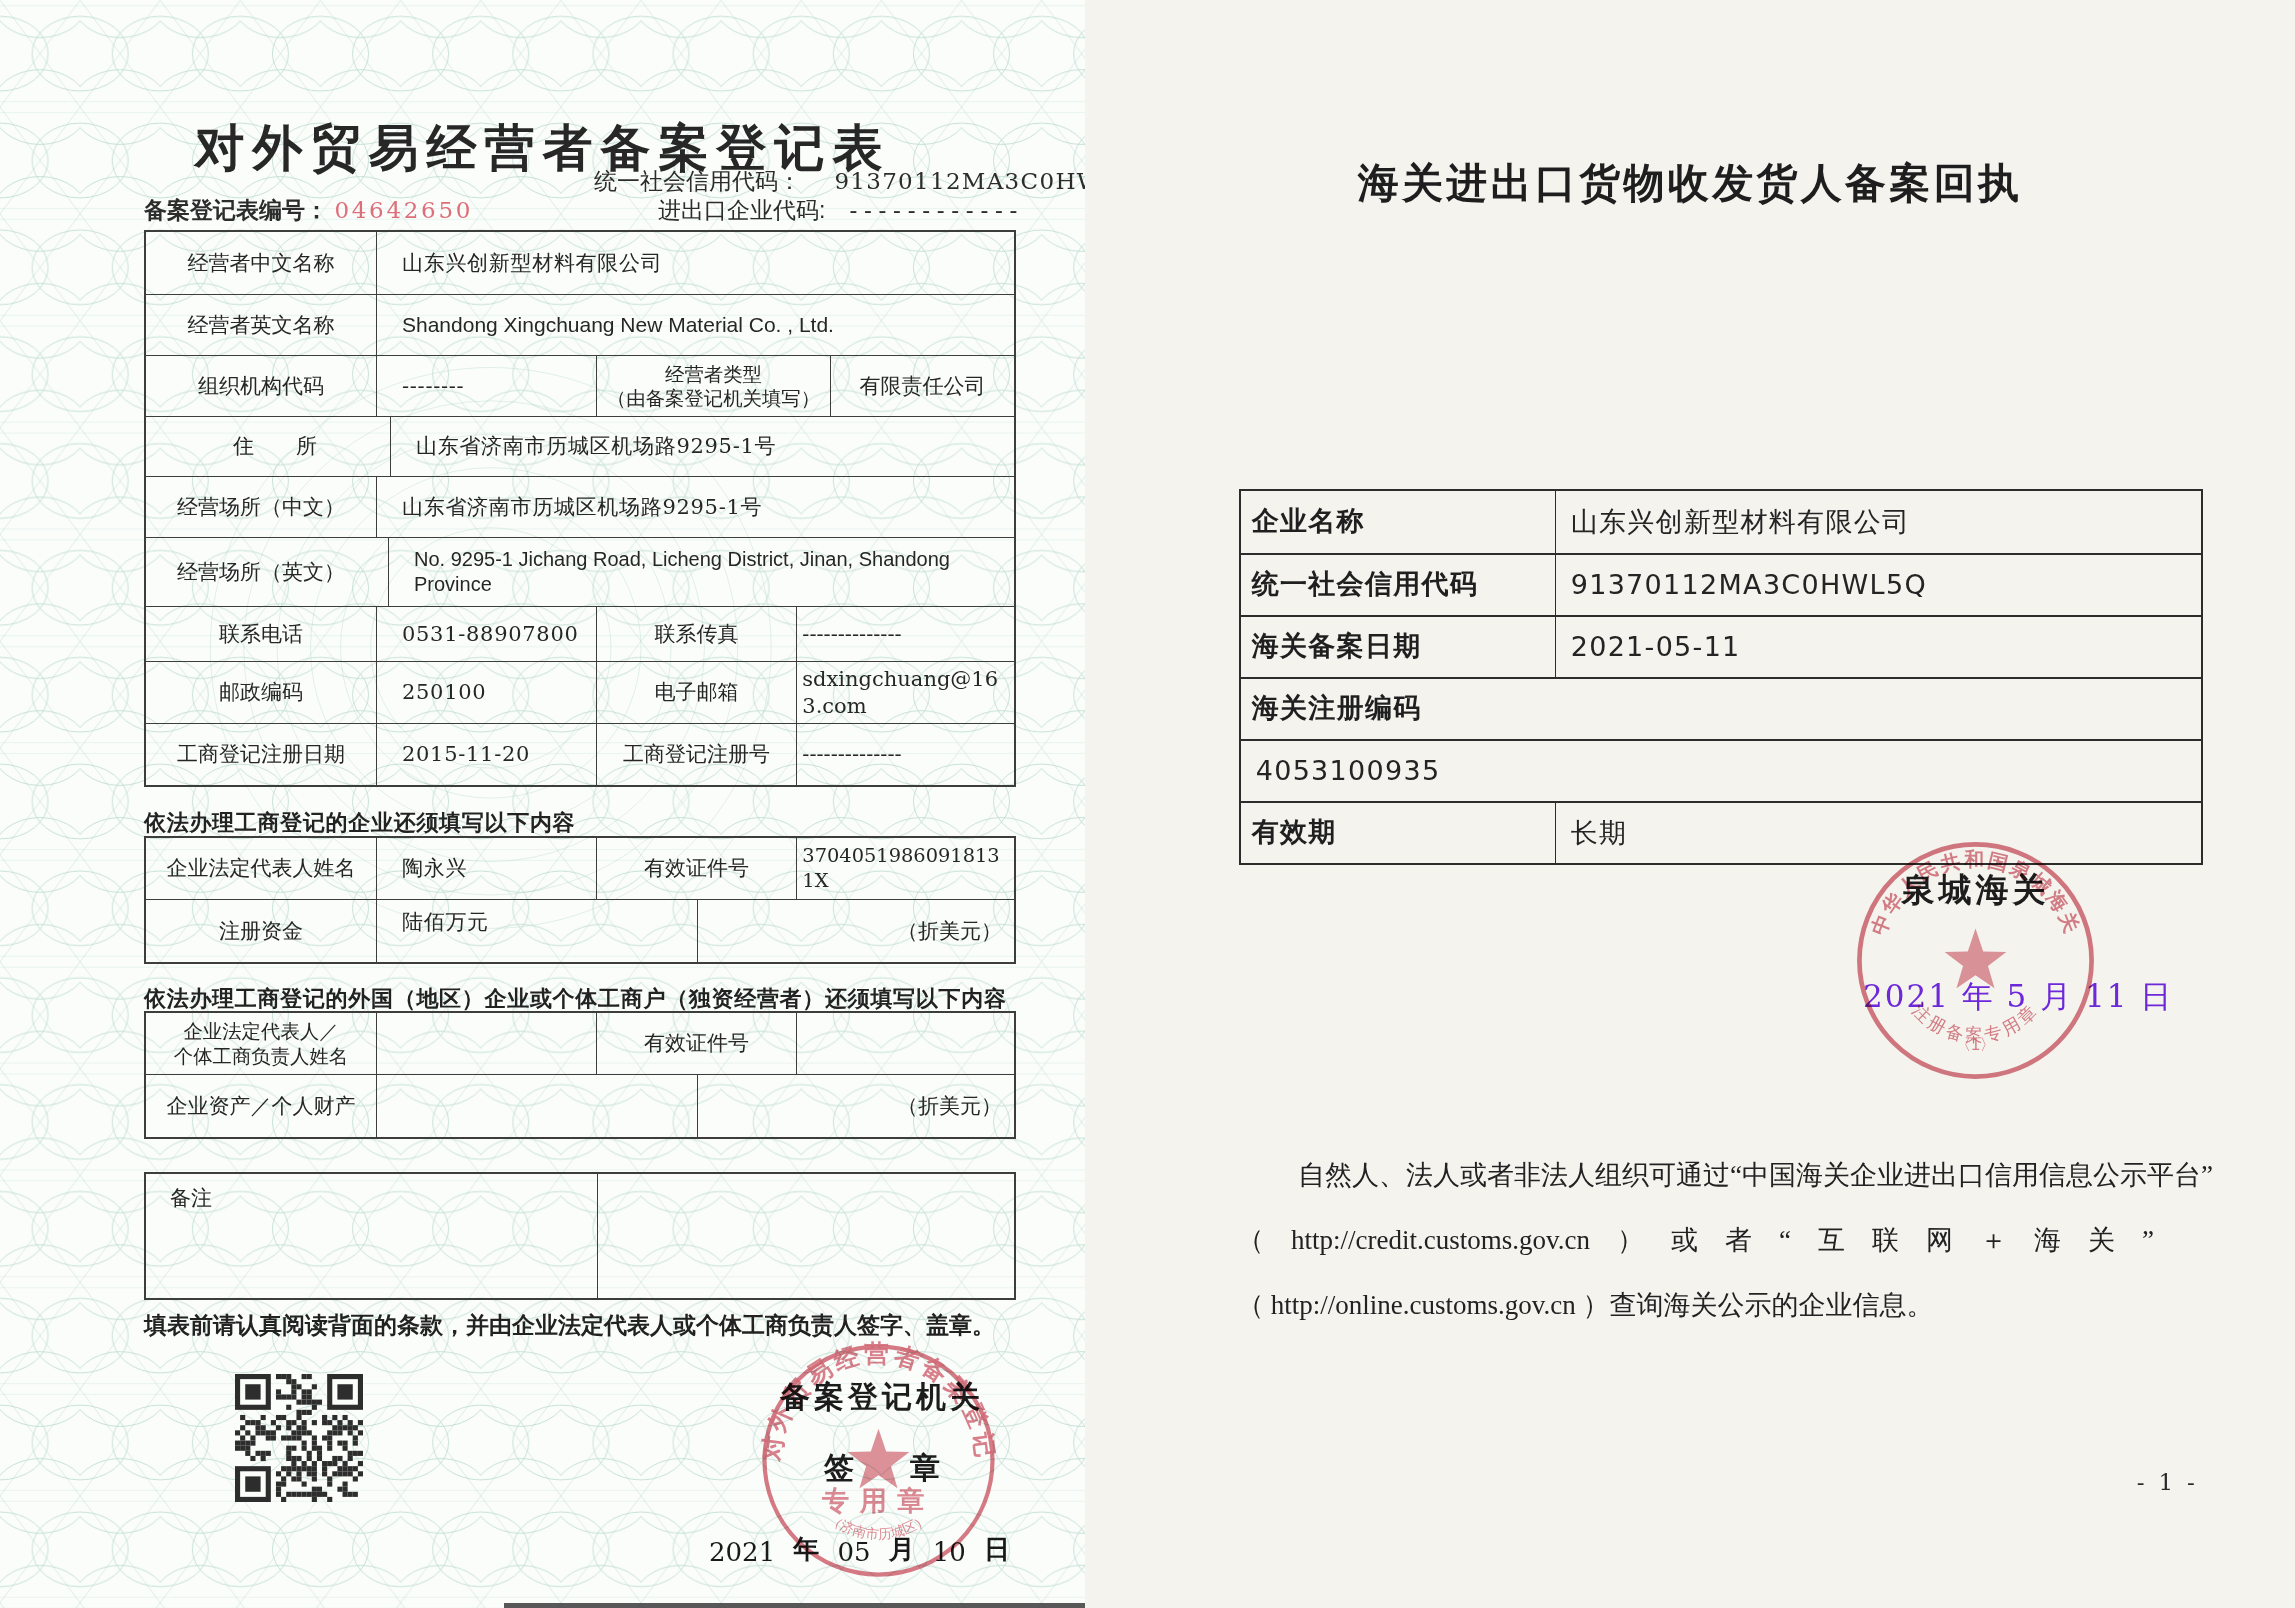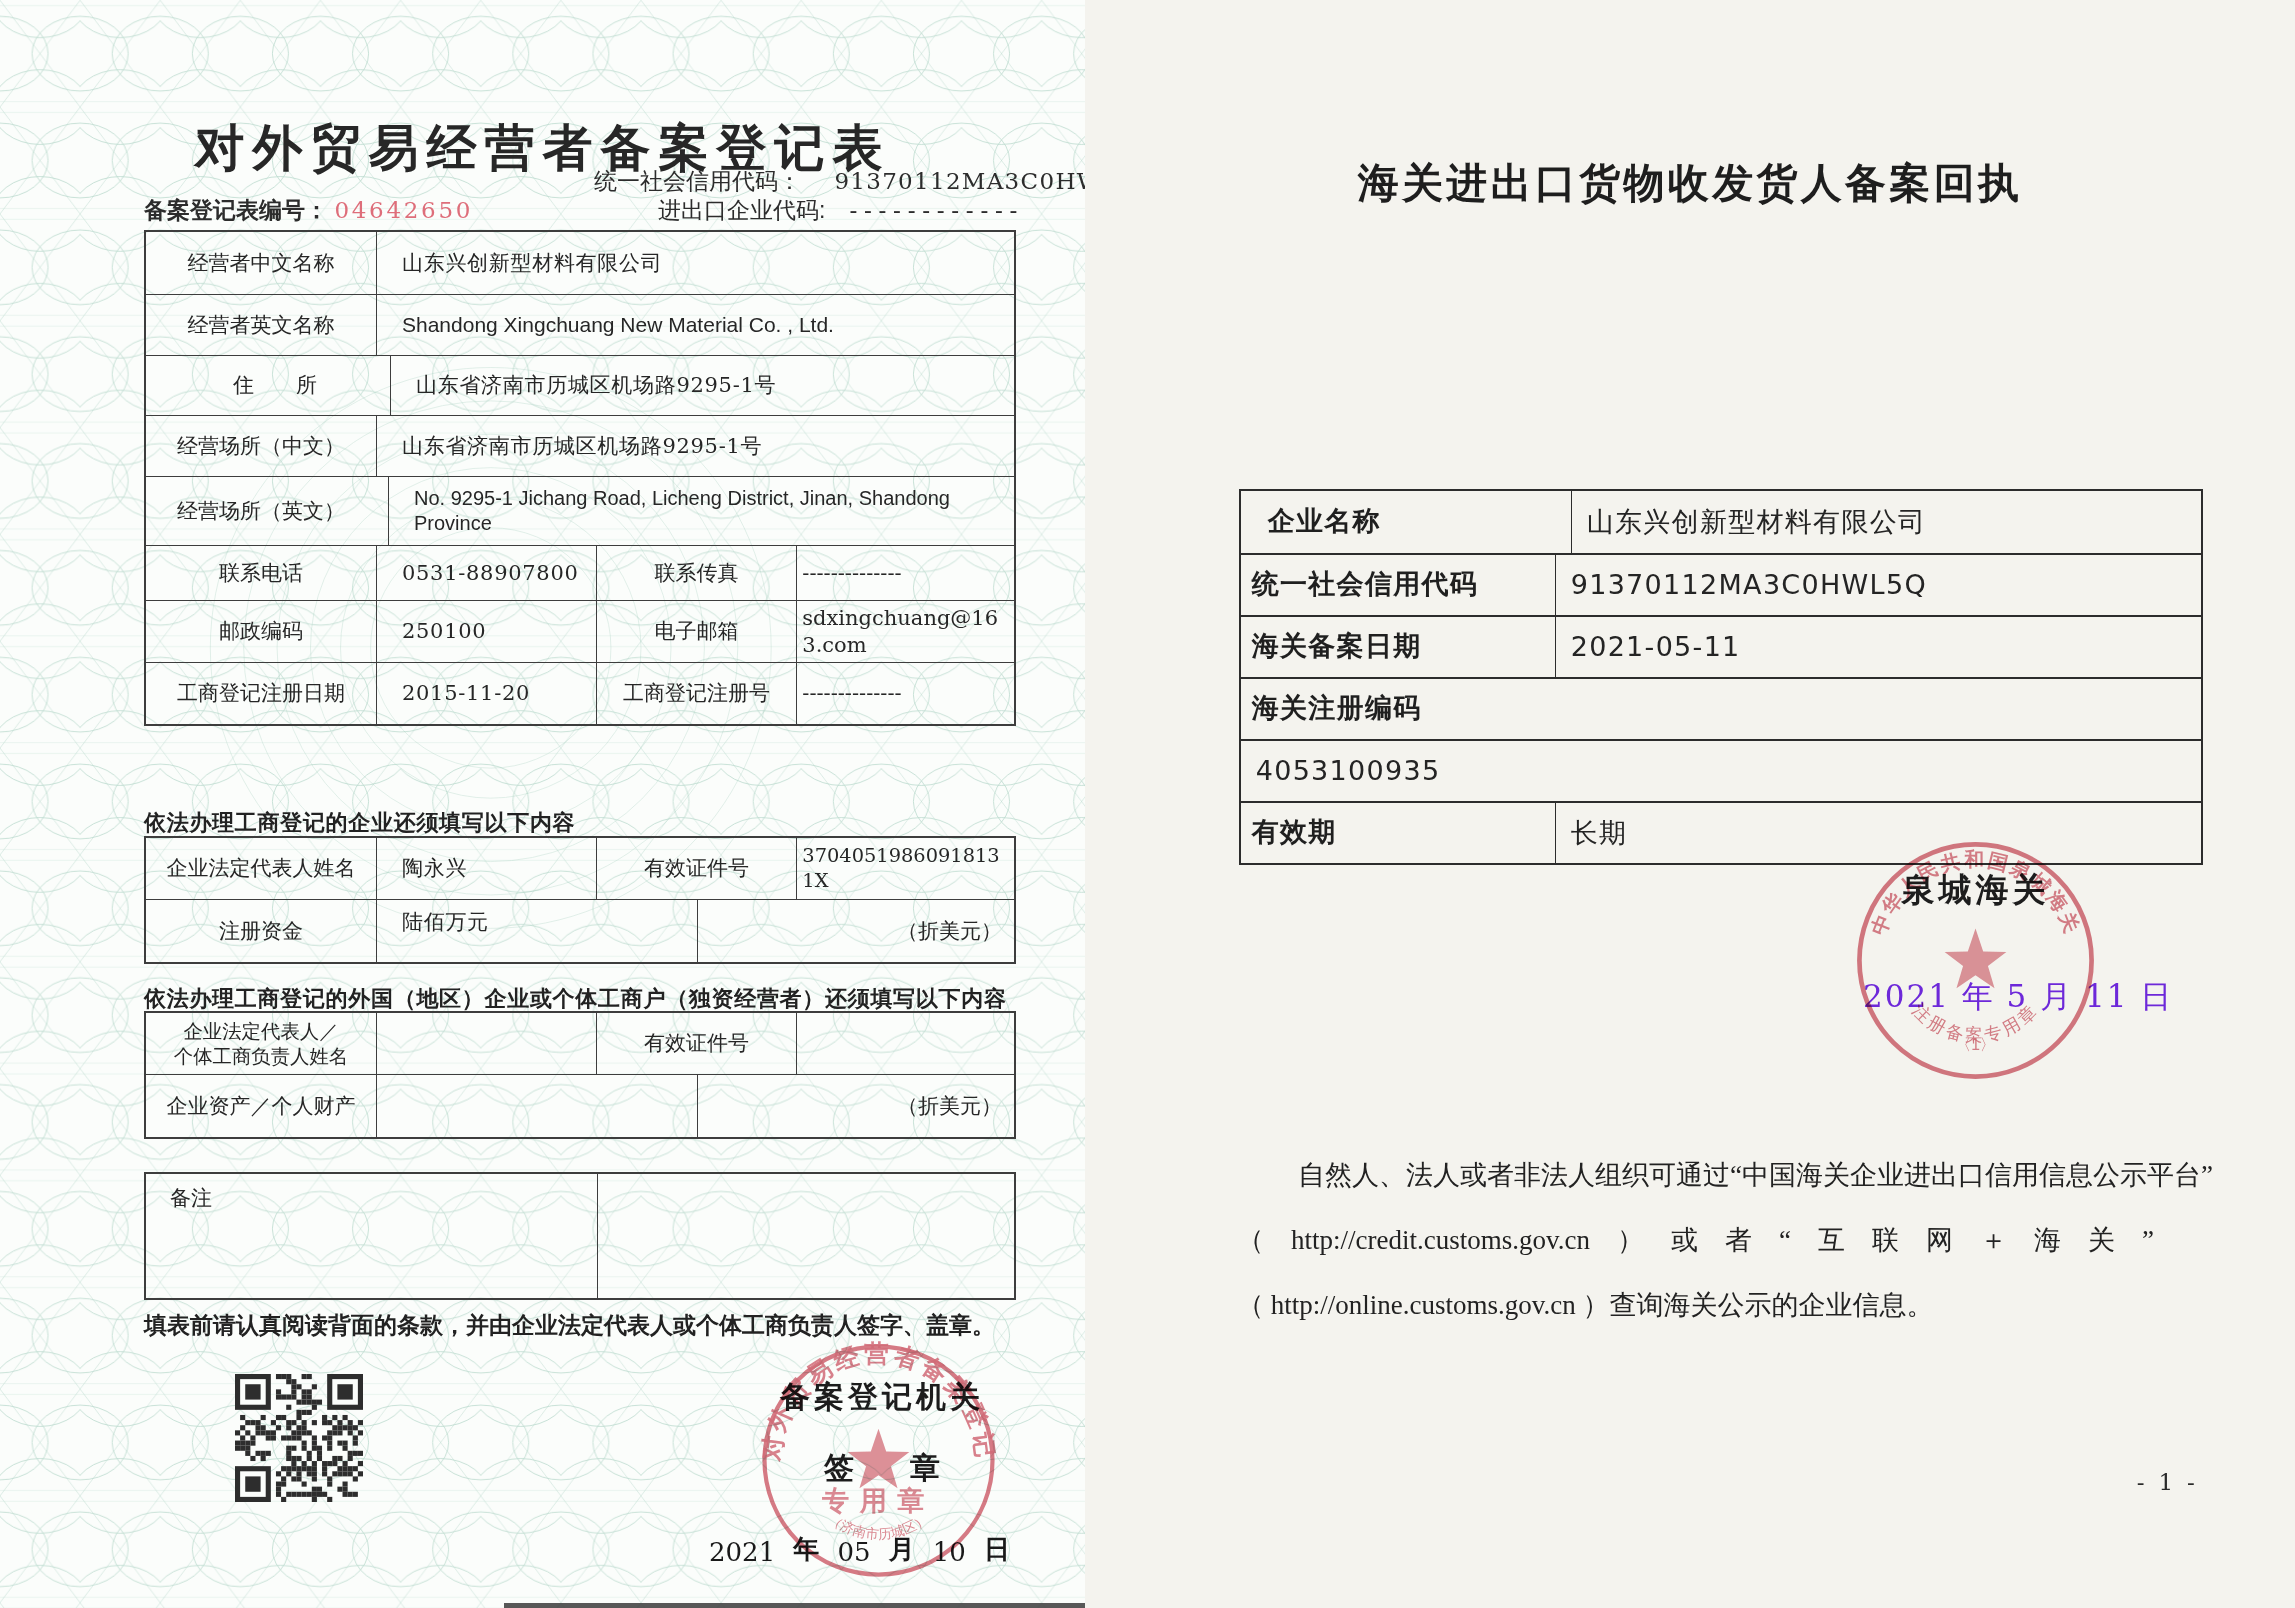--- a/index.html
+++ b/index.html
@@ -127,20 +127,27 @@
   </div>
 
   <div class="tbl" style="left:144px;top:230px;width:872px;">
     <div class="trow g2" style="min-height:62px;">
       <div class="cell">经营者中文名称</div>
       <div class="cell val">山东兴创新型材料有限公司</div>
     </div>
     <div class="trow g2" style="min-height:61px;">
       <div class="cell">经营者英文名称</div>
       <div class="cell val sans">Shandong Xingchuang New Material Co. , Ltd.</div>
+    </div>
+    <div class="trow g4b" style="min-height:61px;">
+      <div class="cell">组织机构代码</div>
+      <div class="cell val dashes">--------</div>
+      <div class="cell small">经营者类型
+（由备案登记机关填写）</div>
+      <div class="cell">有限责任公司</div>
     </div>
     <div class="trow g2" style="min-height:60px;padding-left:14px;">
       <div class="cell">住　　所</div>
       <div class="cell val">山东省济南市历城区机场路9295-1号</div>
     </div>
     <div class="trow g2" style="min-height:61px;">
       <div class="cell">经营场所（中文）</div>
       <div class="cell val">山东省济南市历城区机场路9295-1号</div>
     </div>
     <div class="trow g2" style="min-height:69px;gap:12px;">
@@ -439,21 +446,21 @@
   </div>
 
   <div class="scan-edge" style="left:504px;top:1603px;width:645px;height:6px;"></div>
 </div>
 
 <div class="page" id="pageR">
 
   <div class="abs r-title">海关进出口货物收发货人备案回执</div>
 
   <div class="tbl r-tbl" style="left:154px;top:489px;width:964px;border-width:2.3px;border-color:#2c2c2c;">
-    <div class="trow gr" style="min-height:62px;padding-left:16px;">
+    <div class="trow gr" style="min-height:62px;">
       <div class="cell rcell-lab">企业名称</div>
       <div class="cell rcell-val">山东兴创新型材料有限公司</div>
     </div>
     <div class="trow gr" style="min-height:62px;">
       <div class="cell rcell-lab">统一社会信用代码</div>
       <div class="cell rcell-val">91370112MA3C0HWL5Q</div>
     </div>
     <div class="trow gr" style="min-height:62px;">
       <div class="cell rcell-lab">海关备案日期</div>
       <div class="cell rcell-val">2021-05-11</div>

